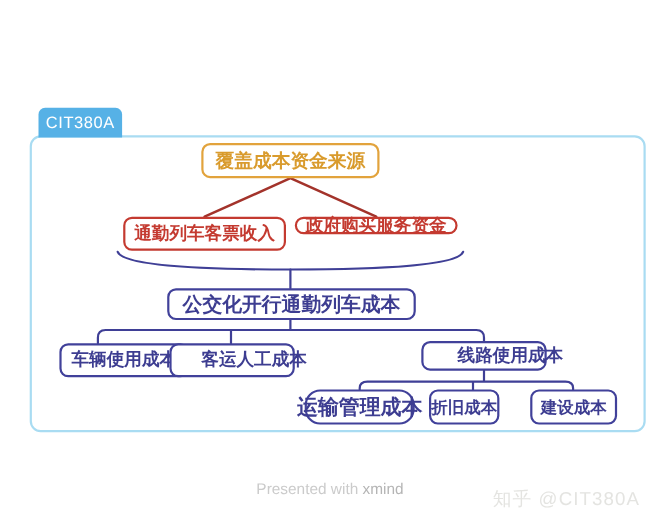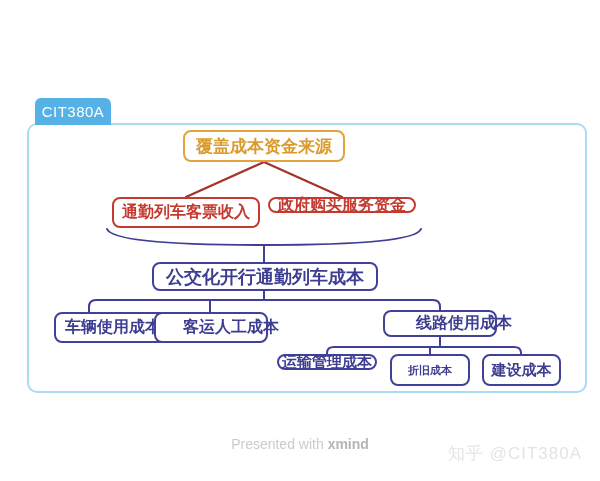--- a/index.html
+++ b/index.html
@@ -31,28 +31,28 @@
   .gold{border-color:#E2A33C;color:#D99B2D;}
   .red{border-color:#C43A30;color:#C43A30;}
   .navy{border-color:#41419A;color:#3D3D91;}
   .n-root{left:183px;top:130px;width:162px;height:32px;font-size:17px;}
   .n-income1{left:112px;top:197px;width:148px;height:31px;font-size:16px;}
   .n-income2{left:268px;top:197px;width:148px;height:16px;font-size:16px;}
   .n-cost{left:152px;top:262px;width:226px;height:29px;font-size:18px;}
   .n-vehicle{left:30px;top:312px;width:118px;height:31px;font-size:16px;margin-left:24px;}
   .n-labor{left:154px;top:312px;width:114px;height:31px;font-size:16px;padding-left:40px;}
   .n-track{left:383px;top:310px;width:114px;height:27px;font-size:16px;padding-left:48px;}
-  .n-mgmt{left:277px;top:354px;width:100px;height:16px;font-size:15px;border-radius:14px;}
-  .n-depr{left:390px;top:354px;width:80px;height:32px;font-size:11px;}
+  .n-mgmt{left:277px;top:354px;width:100px;height:32px;font-size:19px;border-radius:14px;}
+  .n-depr{left:390px;top:354px;width:64px;height:32px;font-size:15px;}
   .n-constr{left:482px;top:354px;width:79px;height:32px;font-size:15px;}
   .footer{
     position:absolute;left:0;top:436px;width:600px;text-align:center;
     font-size:14px;color:#CBCBCB;z-index:2;
   }
-  .footer b{color:#B5B5B5;font-weight:bold;}
+  .footer b{color:#B5B5B5;font-weight:normal;}
   .watermark{
     position:absolute;right:18px;top:442px;
     font-size:17px;color:#E4E4E1;text-shadow:0 1px 0 #ffffff;
     z-index:2;letter-spacing:1px;margin-left:36px;
   }
 </style>
 </head>
 <body>
 
 <div class="canvas">

